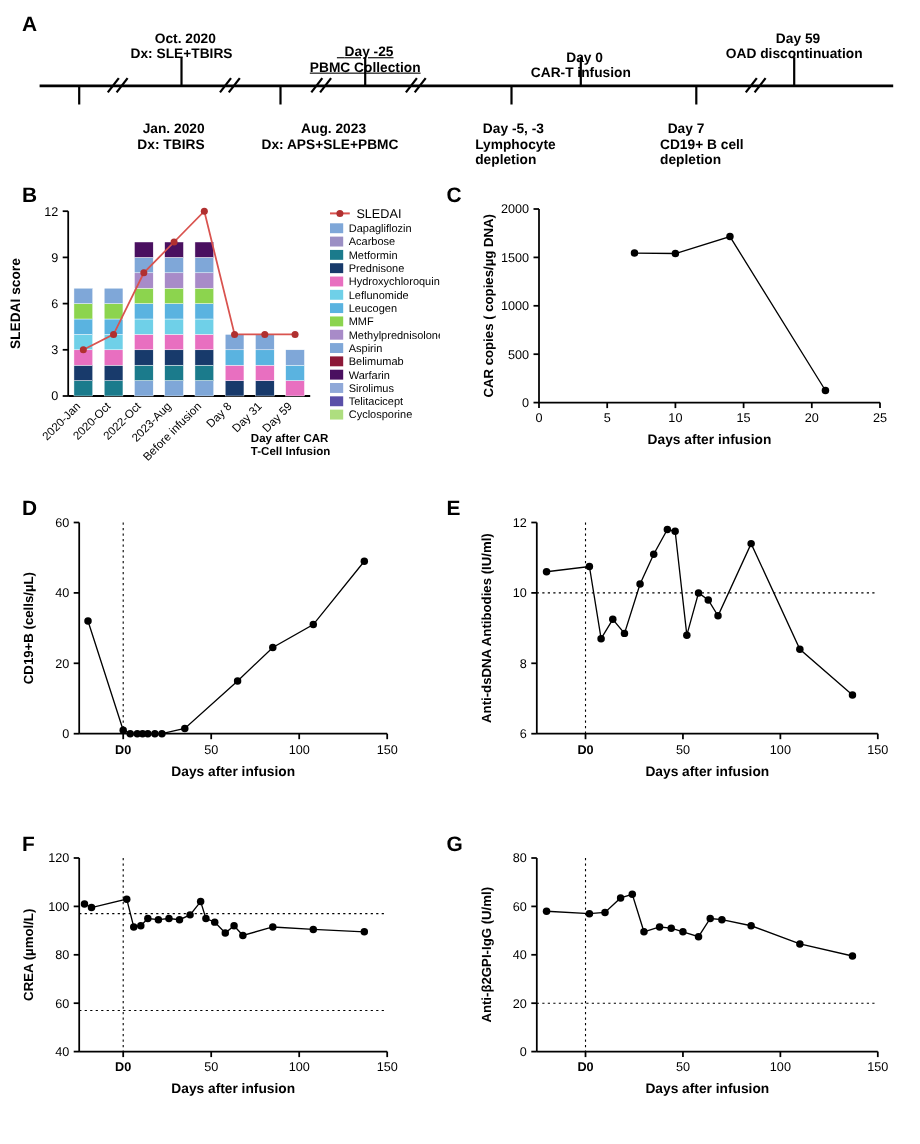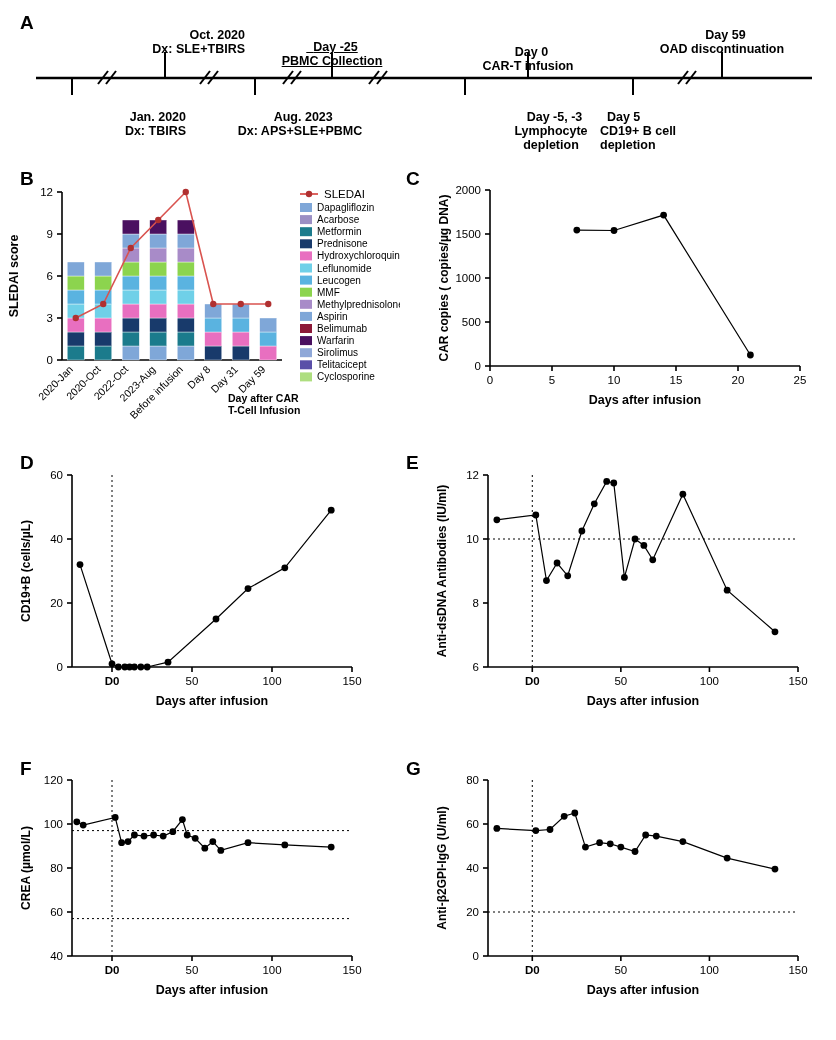--- a/index.html
+++ b/index.html
@@ -41,45 +41,45 @@
     <line x1="332" y1="78" x2="332" y2="52"></line>
     <line x1="528" y1="78" x2="528" y2="52"></line>
     <line x1="722" y1="78" x2="722" y2="52"></line>
     <line x1="72" y1="78" x2="72" y2="95"></line>
     <line x1="255" y1="78" x2="255" y2="95"></line>
     <line x1="465" y1="78" x2="465" y2="95"></line>
     <line x1="633" y1="78" x2="633" y2="95"></line>
   </g>
 </svg>
 
-<div class="tl-text" style="left:85px;  top:14px; width:160px;text-align:right;">
+<div class="tl-text" style="left:85px;  top:14px; width:160px;">
   <span>Oct. 2020</span><br><span>Dx: SLE+TBIRS</span>
 </div>
 <div class="tl-text" style="left:252px; top:26px; width:160px;text-decoration:underline;">
   <span>Day -25</span><br><span>PBMC Collection</span>
 </div>
 <div class="tl-text" style="left:448px; top:31px; width:160px;">
   <span>Day 0</span><br><span>CAR-T infusion</span>
 </div>
 <div class="tl-text" style="left:632px; top:14px; width:180px;">
   <span>Day 59</span><br><span>OAD discontinuation</span>
 </div>
 
 <div class="tl-text" style="left:36px;  top:96px; width:150px; text-align:right;">
   <span>Jan. 2020</span><br><span>Dx: TBIRS</span>
 </div>
 <div class="tl-text" style="left:205px; top:96px; width:190px; text-align:center;">
   <span>Aug. 2023</span><br><span>Dx: APS+SLE+PBMC</span>
 </div>
-<div class="tl-text" style="left:432px; top:96px; width:150px; text-align:center;margin-left:44px;">
+<div class="tl-text" style="left:432px; top:96px; width:150px; text-align:left;">
   <span>Day -5, -3</span><br><span>Lymphocyte
 depletion</span>
 </div>
 <div class="tl-text" style="left:600px; top:96px; width:150px; text-align:left;">
-  <span>Day 5</span><br><span>CD19+ B cell
+  <span>Day 7</span><br><span>CD19+ B cell
 depletion</span>
 </div>
 
 <svg id="svg-b" width="400" height="280" style="position:absolute;left:0;top:170px;">
     <line x1="62" y1="190" x2="282" y2="190" stroke="#000" stroke-width="1.6"></line>
     <line x1="62" y1="190" x2="62" y2="22" stroke="#000" stroke-width="1.6"></line>
     <line x1="62" y1="190" x2="57" y2="190" stroke="#000" stroke-width="1.6"></line>
     <text x="53" y="194" font-family="&quot;Liberation Sans&quot;, sans-serif" font-size="11.5" font-weight="normal" text-anchor="end" fill="#000">0</text>
     <line x1="62" y1="148" x2="57" y2="148" stroke="#000" stroke-width="1.6"></line>
     <text x="53" y="152" font-family="&quot;Liberation Sans&quot;, sans-serif" font-size="11.5" font-weight="normal" text-anchor="end" fill="#000">3</text>

